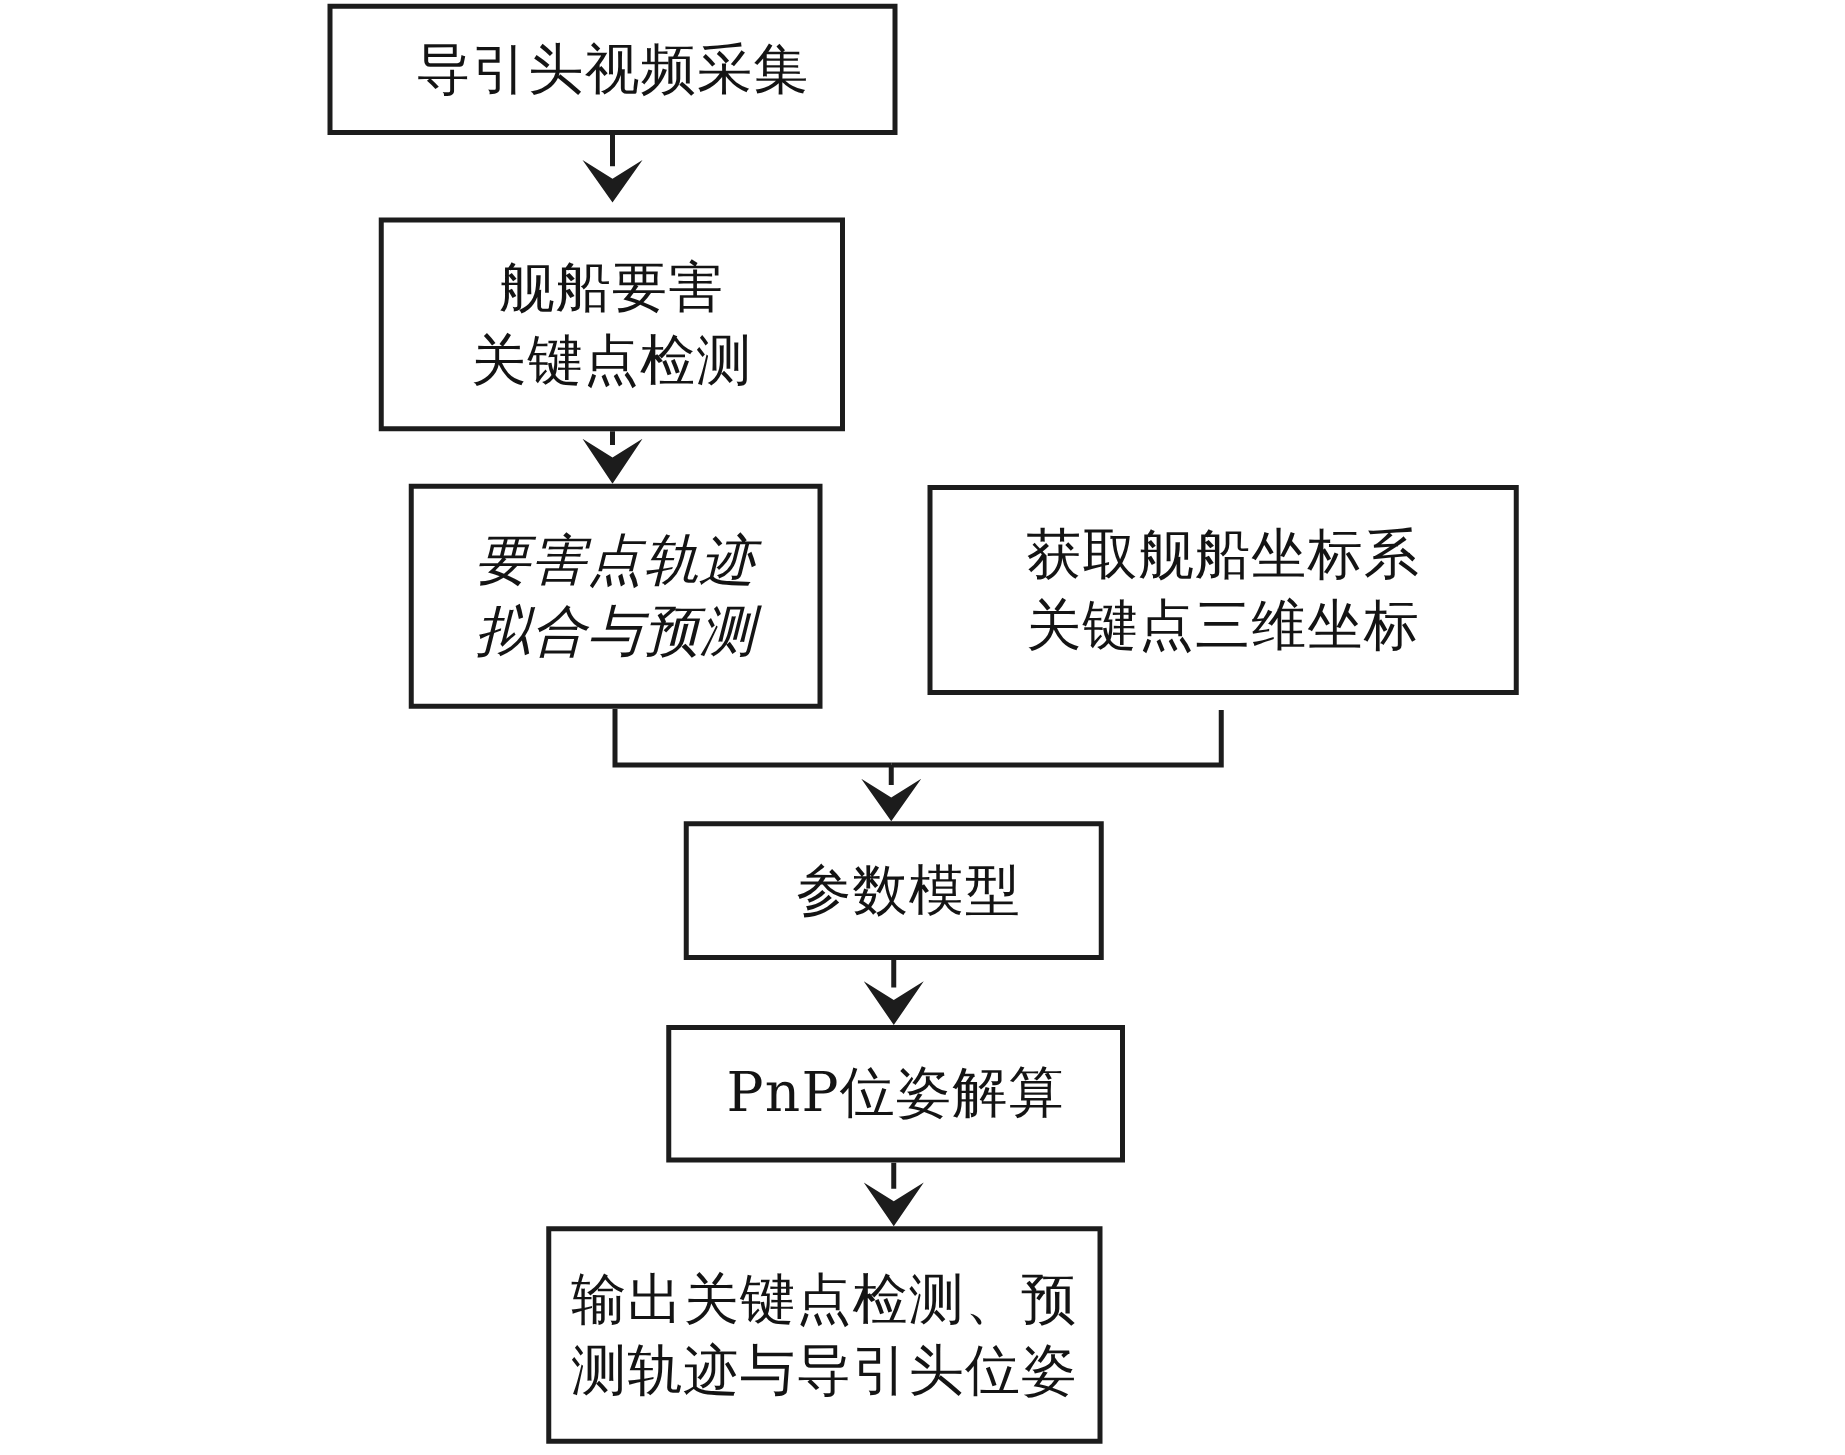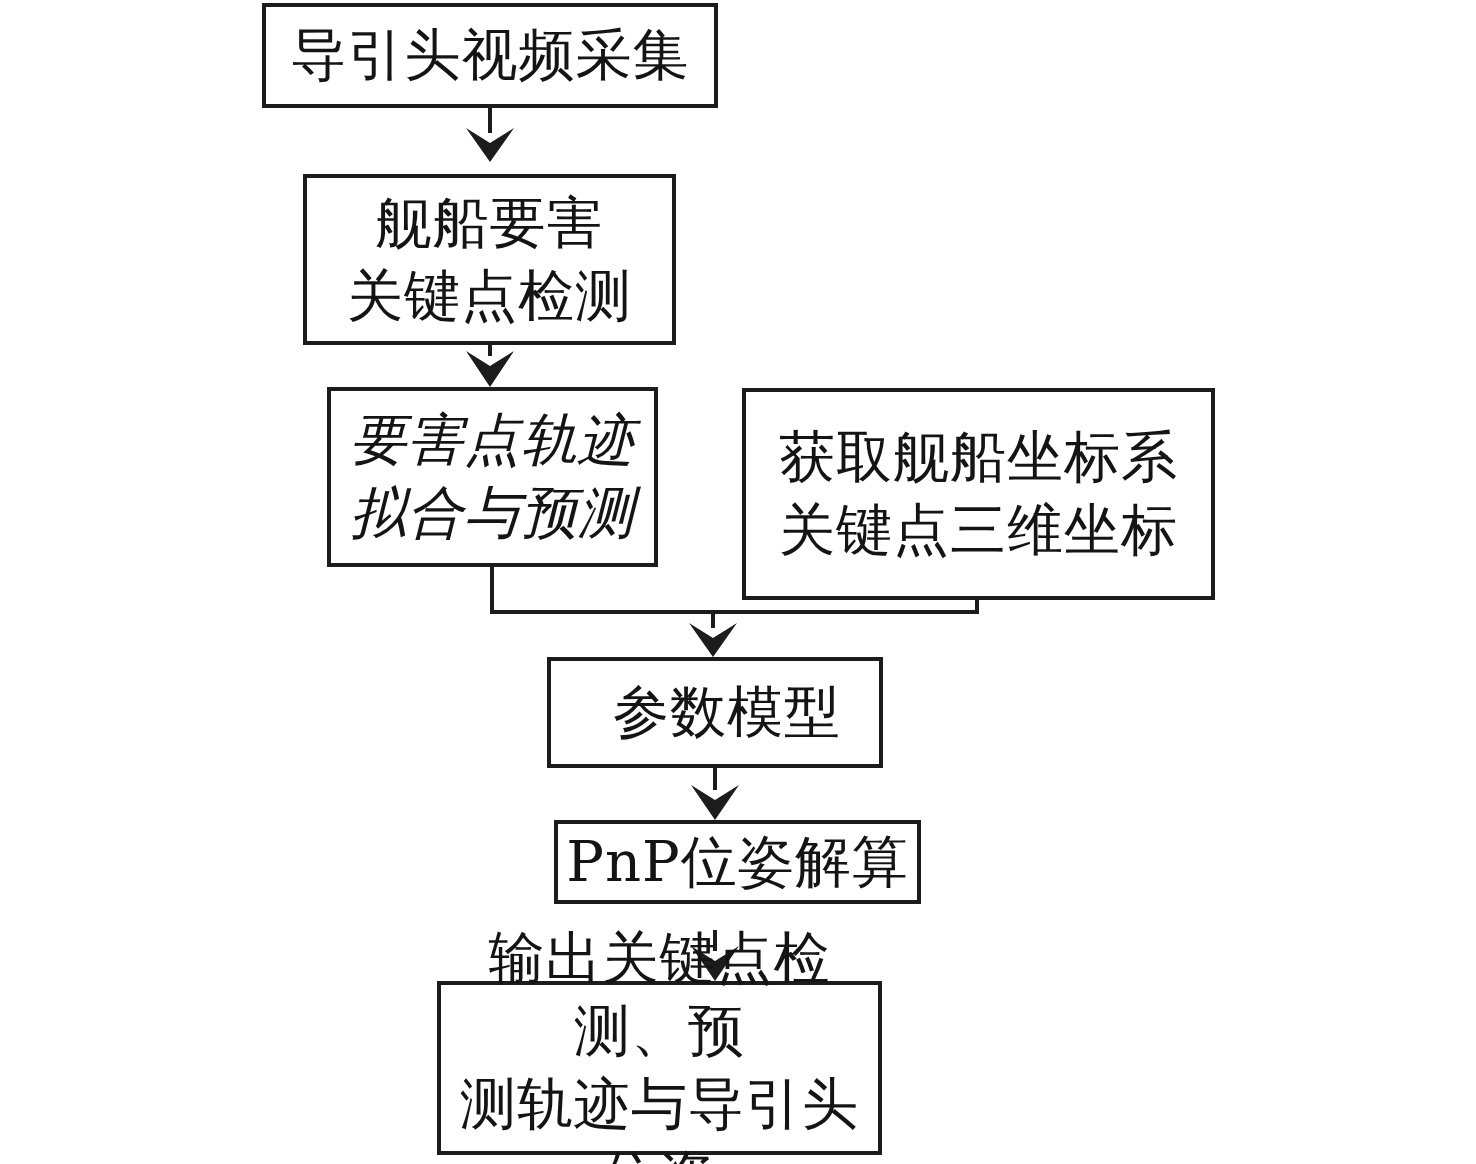--- a/index.html
+++ b/index.html
@@ -21,21 +21,21 @@
     border: 4px solid #1c1c1c;
     background: #ffffff;
     display: flex;
     align-items: center;
     justify-content: center;
     text-align: center;
   }
   .node-label {
     display: block;
     color: #141414;
-    font-size: 56px;
+    font-size: 44px;
     line-height: 1.30;
     letter-spacing: 1px;
     white-space: pre-line;
     font-family: "DejaVu Serif", "Liberation Serif", serif;
   }
   .edge-svg {
     position: absolute;
     left: 0;
     top: 0;
     width: 1476px;
@@ -102,30 +102,30 @@
   <div class="node" style="left:303px; top:162px; width:373px; height:171px;margin-top:12px;">
     <span class="node-label">舰船要害
 关键点检测</span>
   </div>
 
   <div class="node" style="left:327px; top:387px; width:331px; height:180px;font-style:italic;">
     <span class="node-label">要害点轨迹
 拟合与预测</span>
   </div>
 
-  <div class="node" style="left:742px; top:388px; width:473px; height:212px;">
+  <div class="node" style="left:742px; top:388px; width:473px; height:168px;">
     <span class="node-label">获取舰船坐标系
 关键点三维坐标</span>
   </div>
 
   <div class="node" style="left:547px; top:657px; width:336px; height:111px;padding-left:24px;">
     <span class="node-label">参数模型</span>
   </div>
 
-  <div class="node" style="left:533px; top:820px; width:367px; height:84px;margin-left:21px;">
+  <div class="node" style="left:533px; top:820px; width:367px; height:110px;">
     <span class="node-label">PnP位姿解算</span>
   </div>
 
   <div class="node" style="left:437px; top:981px; width:445px; height:174px;">
     <span class="node-label">输出关键点检测、预
 测轨迹与导引头位姿</span>
   </div>
 
 </div>
 

